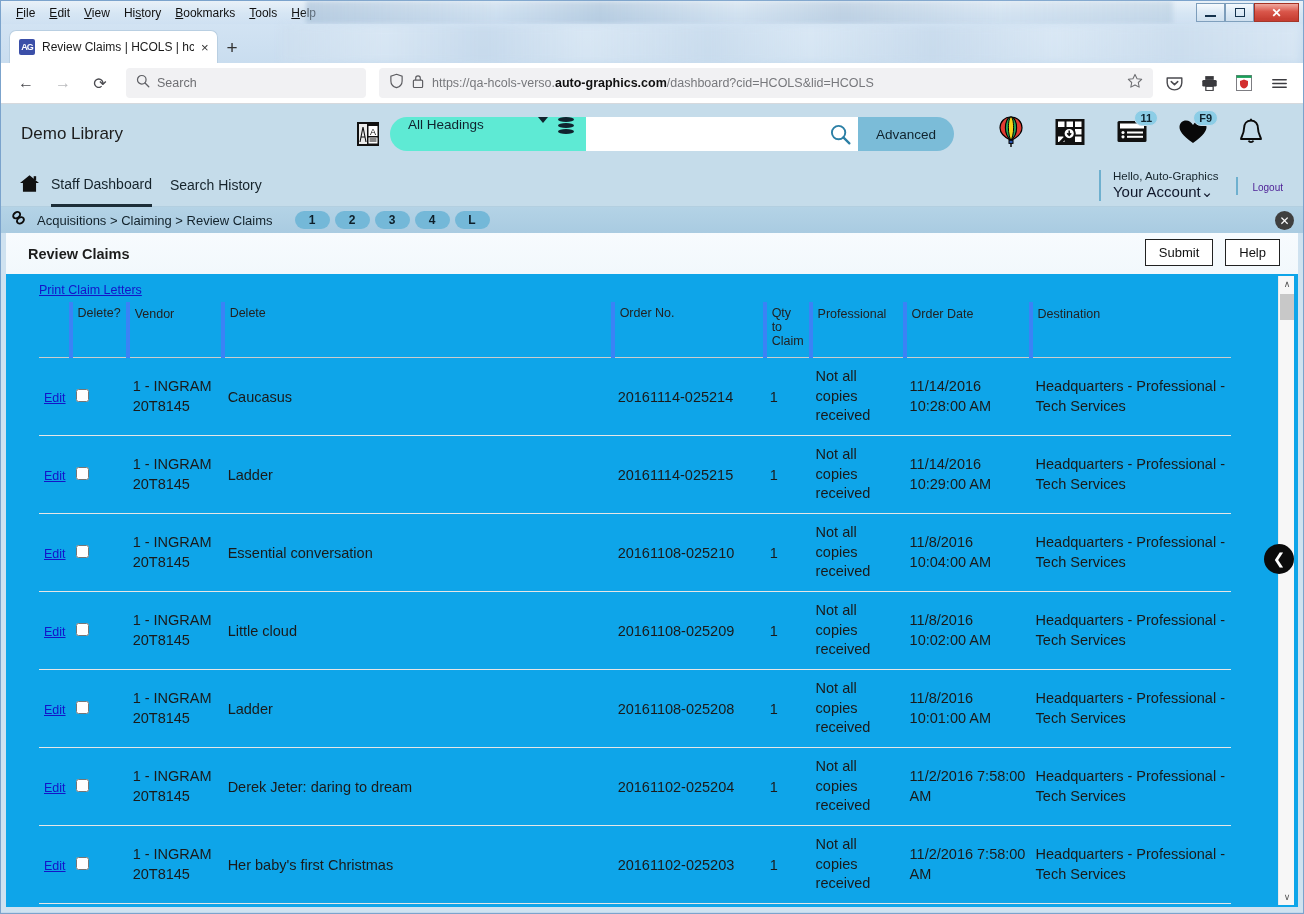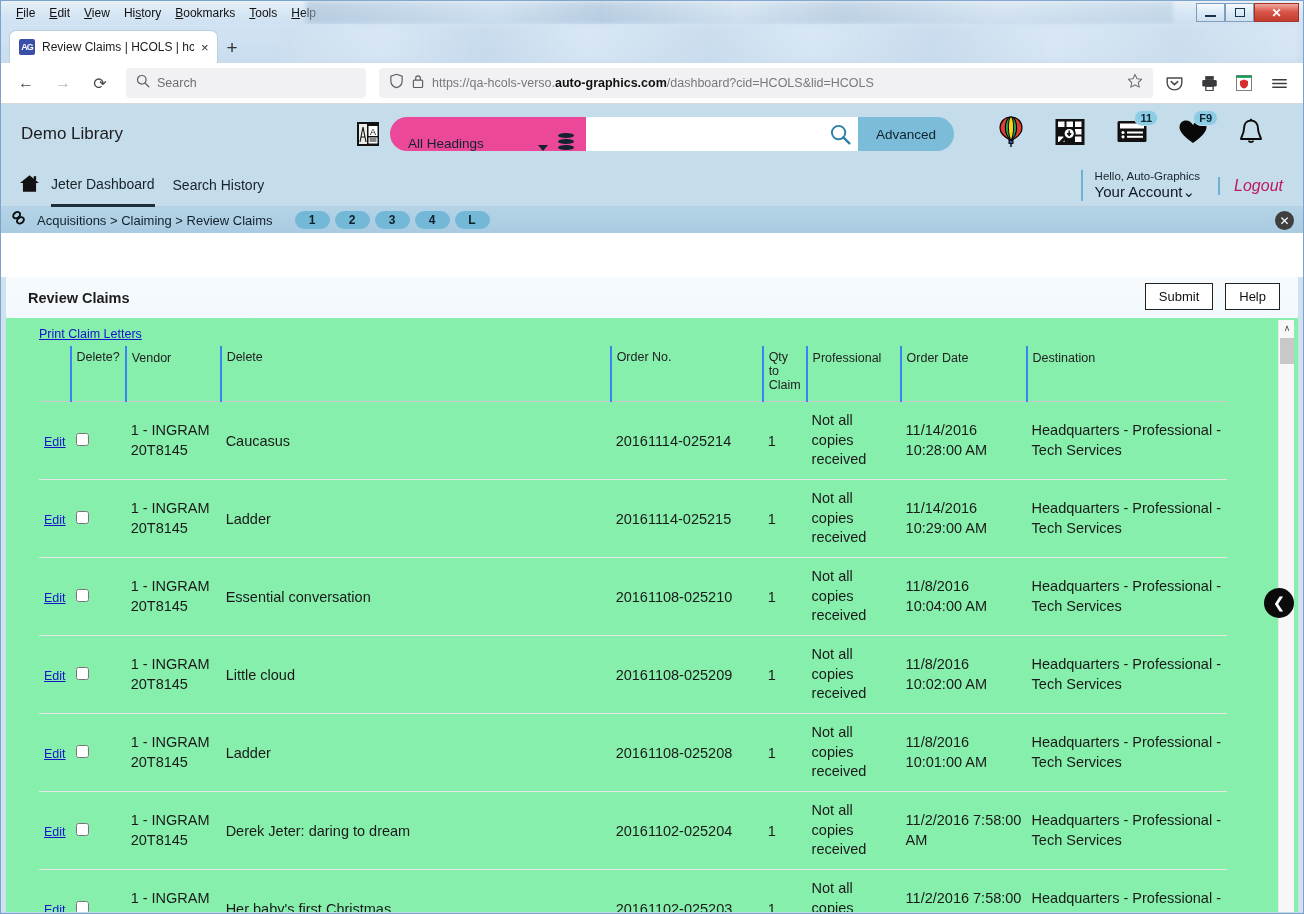--- a/index.html
+++ b/index.html
@@ -167,22 +167,22 @@
   }
   #translate-icon {
     width: 24px; height: 26px; flex: none;
     position: relative; margin-right: 10px;
   }
   #searchgroup {
     display: flex; align-items: center; height: 34px;
   }
   #headselect {
     width: 196px; height: 34px;
-    background: #ec4899; border-radius: 17px 0 0 17px;
-    display: flex; align-items: flex-end;
+    background: #5eead4; border-radius: 17px 0 0 17px;
+    display: flex; align-items: flex-start;
     padding: 0 12px 0 18px;
     position: relative;
   }
   #headselect .sel-label { font-size: 13.5px; color: #10232e; flex: 1; }
   .caret-dn {
     width: 0; height: 0; border-left: 5px solid transparent;
     border-right: 5px solid transparent; border-top: 6px solid #10232e;
     margin-right: 10px;
   }
   .db-stack { width: 16px; height: 18px; position: relative; }
@@ -238,21 +238,21 @@
   }
   #acctinner {
     border-left: 2px solid #6eb0cf; padding-left: 12px; padding-right: 18px;
     line-height: 1.15;
   }
   #acctinner .hello { font-size: 11.5px; color: #16242c; }
   #acctinner .acct { font-size: 15px; color: #0f172a; cursor: pointer; }
   #logoutbox {
     border-left: 2px solid #6eb0cf; padding-left: 14px; padding-right: 12px;
   }
-  #logoutbox .lo { font-size: 16px; color: #be185d; cursor: pointer; font-style: italic; }
+  #logoutbox .lo { font-size: 10px; color: #4c1d95; cursor: pointer; }
 
   
   #crumbbar {
     position: relative;
     height: 26px;
     background: linear-gradient(180deg,#b4d3e6 0%,#a9cbe1 100%);
     display: flex; align-items: center;
     padding-left: 10px;
   }
   #crumb-text { font-size: 13px; color: #12222b; margin-left: 9px; }
@@ -278,58 +278,58 @@
     height: 679px;
     background: #fbfdff;
     border-left: 5px solid #cfe2f0;
     border-right: 5px solid #cfe2f0;
     border-bottom: 5px solid #cfe2f0;
   }
   #worktop {
     position: relative;
     height: 41px;
     background: linear-gradient(180deg,#f7fbfe 0%,#f2f8fc 100%);
-    display: flex; align-items: center; margin-top: 44px;
+    display: flex; align-items: center;
   }
   #pagetitle {
     font-size: 14.5px; font-weight: bold; color: #1d1d1d; padding-left: 22px;
   }
   #worktop-btns {
     position: absolute; right: 18px; top: 6px;
     display: flex; gap: 12px; border-radius: 6px;
   }
   .wbtn2 {
     border: 1px solid #222; background: #fff;
     font-size: 13px; color: #111;
     padding: 5px 13px; cursor: pointer;
     font-family: "Liberation Sans", sans-serif;
   }
 
   
   #tablepanel {
     position: relative;
     height: 633px;
-    background: #86efac;
+    background: #0ea5e9;
     overflow: hidden;
   }
   #printlink {
     font-size: 12.5px; color: #1414c8;
     text-decoration: underline; cursor: pointer;
     position: absolute; left: 33px; top: 9px;
   }
   #claimtable {
     position: absolute; top: 28px; left: 33px; right: 30px;
     border-collapse: collapse;
     table-layout: fixed;
   }
   #claimtable th {
     font-size: 12.5px; font-weight: normal; color: #222;
     text-align: left; vertical-align: top;
     padding: 4px 5px 9px 5px;
-    border-right: 2px solid #3b82f6;
+    border-right: 4px solid #3b82f6;
     border-bottom: 1px solid #ccc;
   }
   #claimtable th.noborder { border-right: none; }
   #claimtable td {
     font-size: 14.5px; color: #1a1a1a;
     vertical-align: middle;
     padding: 9px 5px;
     border-bottom: 1px solid #e6e6e6;
   }
   #claimtable tr.row td { height: 78px; }
@@ -562,21 +562,21 @@
       </div>
     </div>
 
     <div id="navrow">
       <span id="home-icon">
         <svg width="21" height="19" viewBox="0 0 22 20">
           <path d="M11 1.4 L21 9.6 h-3.1 V18.6 H4.1 V9.6 H1 Z" fill="#111"></path>
           <rect x="15.4" y="2.3" width="2.6" height="4" fill="#111"></rect>
         </svg>
       </span>
-      <span class="navlink active">Jeter Dashboard</span>
+      <span class="navlink active">Staff Dashboard</span>
       <span class="navlink">Search History</span>
 
       <div id="accountbox">
         <div id="acctinner">
           <div class="hello">Hello, Auto-Graphics</div>
           <div class="acct"><span>Your Account</span><span>⌄</span></div>
         </div>
         <div id="logoutbox">
           <span class="lo">Logout</span>
         </div>

